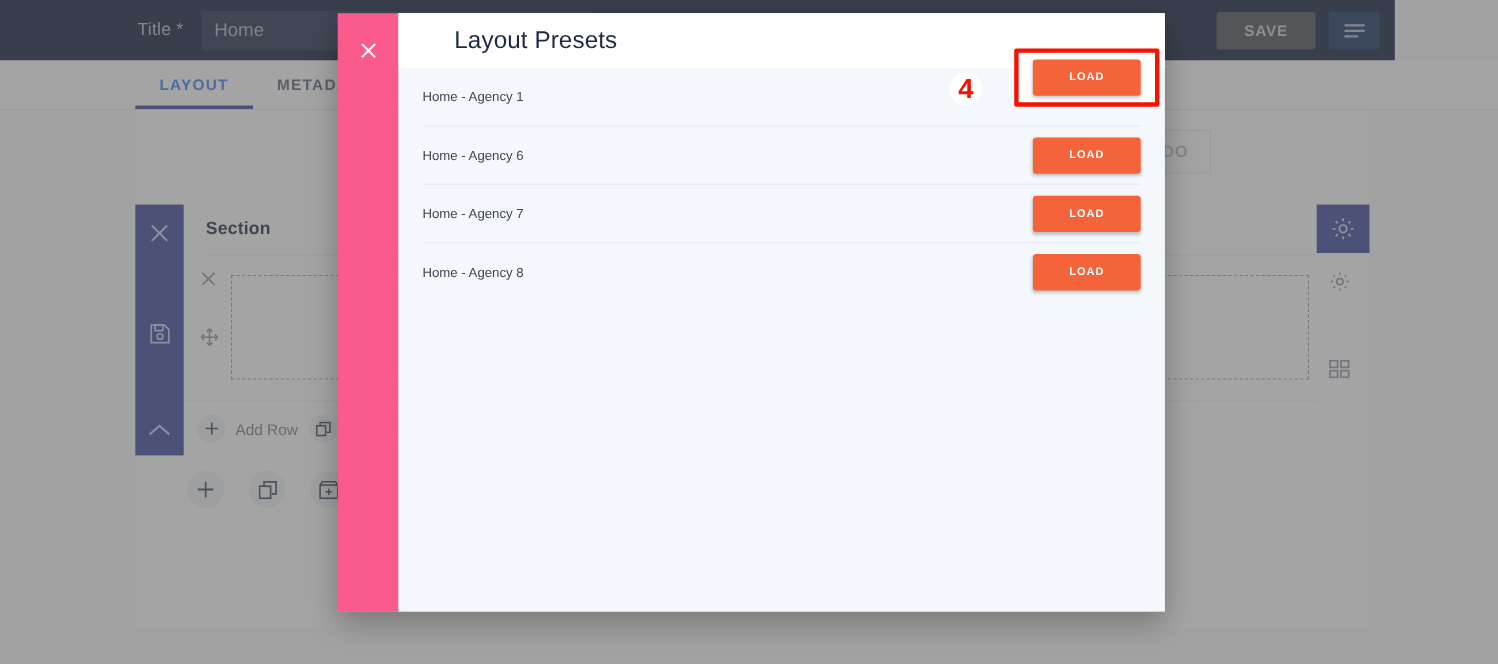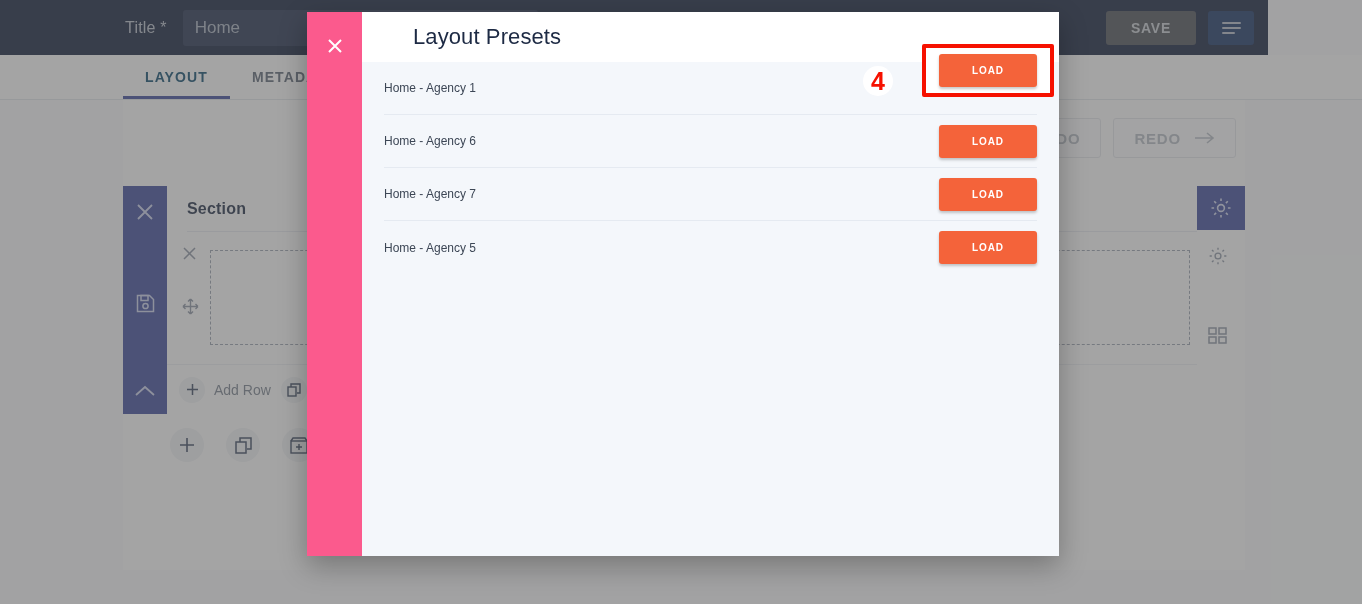--- a/index.html
+++ b/index.html
@@ -49,21 +49,21 @@
   .tabsbar {
     position: absolute; left: 0; top: 55px; width: 1362px; height: 45px;
     background: #ffffff; border-bottom: 1px solid #e3e7ec;
     display: flex; align-items: stretch;
   }
   .tab {
     padding: 0 22px; display: flex; align-items: center;
     color: #5c6675; font-size: 14px; font-weight: bold; letter-spacing: 1.1px;
   }
   .tab:first-child { margin-left: 123px; }
-  .tab.active { color: #0c4a6e; box-shadow: inset 0 -3px 0 #3c4a9b; }
+  .tab.active { color: #3b82f6; box-shadow: inset 0 -3px 0 #3c4a9b; }
 
   .canvas { position: absolute; left: 0; top: 100px; width: 1362px; height: 504px; background: #fafbfc; }
   .page-card {
     position: absolute; left: 123px; top: 0; width: 1122px; height: 470px;
     background: #ffffff;
   }
 
   
   .rail {
     position: absolute; left: 123px; top: 86px; width: 44px; height: 228px;
@@ -189,26 +189,20 @@
     <div class="tab">METADATA</div>
   </div>
 
   <div class="canvas">
     <div class="page-card"></div>
 
     <div class="undo-redo">
       <div class="ur-btn">
         <span>UNDO</span>
       </div>
-      <div class="ur-btn">
-        <span>REDO</span>
-        <svg width="20" height="12" viewBox="0 0 20 12">
-          <path d="M0 6 H17 M12 1 L18 6 L12 11" stroke="#b7bdc6" stroke-width="1.6" fill="none"></path>
-        </svg>
-      </div>
     </div>
 
     <div class="rail">
       <span class="rail-icon">
         <svg width="20" height="20" viewBox="0 0 20 20">
             <path d="M3 3 L17 17 M17 3 L3 17" stroke="#cdd3ee" stroke-width="1.8" fill="none"></path>
           </svg>
       </span>
       <span class="rail-icon">
         <svg width="21" height="21" viewBox="0 0 21 21" fill="none" stroke="#cdd3ee" stroke-width="1.5">
@@ -337,19 +331,19 @@
         <span class="preset-name">Home - Agency 6</span>
         <button class="load-btn">LOAD</button>
       </div>
 
       <div class="preset-row">
         <span class="preset-name">Home - Agency 7</span>
         <button class="load-btn">LOAD</button>
       </div>
 
       <div class="preset-row">
-        <span class="preset-name">Home - Agency 5</span>
+        <span class="preset-name">Home - Agency 8</span>
         <button class="load-btn">LOAD</button>
       </div>
 
     </div>
   </div>
 </div>
 
 </body></html>

